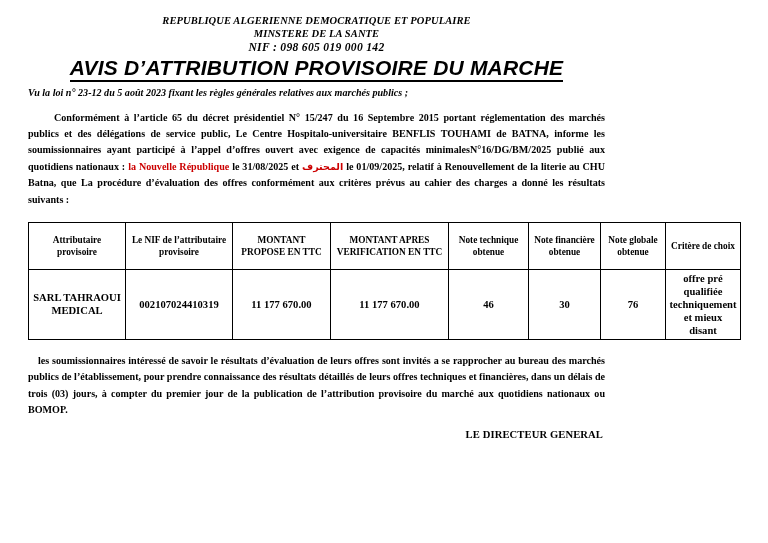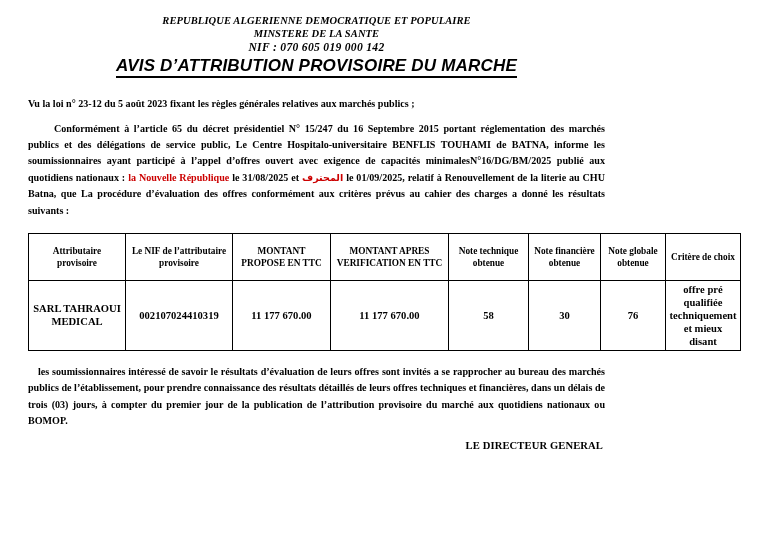--- a/index.html
+++ b/index.html
@@ -40,21 +40,21 @@
     font-size: 11.6px;
     letter-spacing: 0.3px;
     padding-top: 0.5px;
   }
 
   .doc-title {
     text-align: center;
     font-family: "Liberation Sans", "DejaVu Sans", sans-serif;
     font-weight: bold;
     font-style: italic;
-    font-size: 17px;
+    font-size: 21px;
     letter-spacing: 0.2px;
     margin-top: 2px;
     margin-bottom: 0;
     display: block;
   }
   .doc-title span {
     display: inline-block;
     border-bottom: 2px solid #000;
     padding-bottom: 0px;
   }
@@ -63,21 +63,22 @@
   .body-text {
     font-family: "Liberation Serif", "DejaVu Serif", serif;
     font-weight: bold;
     font-size: 10.1px;
     line-height: 16.4px;
     text-align: justify;
     text-justify: inter-word;
     color: #000;
   }
   .p-intro {
-    margin-top: 18px;
+    margin-top: 3px;
+    font-style: italic;
   }
   .p-main {
     margin-top: 8px;
     text-indent: 26px;
   }
   .red {
     color: #cc0000;
   }
   .arabic {
     font-family: "DejaVu Sans", "Liberation Sans", sans-serif;
@@ -150,21 +151,21 @@
   }
 </style>
 </head>
 <body>
 
 <div class="page">
 
   <div class="header-block">
     <div class="line">REPUBLIQUE ALGERIENNE DEMOCRATIQUE ET POPULAIRE</div>
     <div class="line">MINSTERE DE LA SANTE</div>
-    <div class="line nif">NIF : 070 605 019 000 142</div>
+    <div class="line nif">NIF : 098 605 019 000 142</div>
   </div>
 
   <div class="doc-title">
     <span>AVIS D’ATTRIBUTION PROVISOIRE  DU MARCHE</span>
   </div>
 
   <div class="body-text p-intro">Vu la loi n° 23-12 du 5 août 2023 fixant les règles générales relatives aux marchés publics ;</div>
 
   <div class="body-text p-main"><span>Conformément à l’article 65 du décret présidentiel N° 15/247 du 16 Septembre 2015 portant réglementation des marchés publics et des délégations de service public, Le Centre Hospitalo-universitaire BENFLIS TOUHAMI de BATNA, informe les soumissionnaires ayant participé à l’appel d’offres ouvert avec exigence de capacités minimalesN°16/DG/BM/2025 publié aux quotidiens nationaux :</span> <span class="red">la Nouvelle République</span> <span>le 31/08/2025 et</span> <span class="arabic">المحترف</span> <span>le 01/09/2025, relatif à Renouvellement de la literie au CHU Batna, que La procédure d’évaluation des offres conformément aux critères prévus au cahier des charges a donné les résultats suivants :</span></div>
 
@@ -190,21 +191,21 @@
         <th>Note globale obtenue</th>
         <th>Critère de choix</th>
       </tr>
     </thead>
     <tbody>
       <tr>
         <td class="cell-attributaire">SARL TAHRAOUI MEDICAL</td>
         <td>002107024410319</td>
         <td>11 177 670.00</td>
         <td>11 177 670.00</td>
-        <td>58</td>
+        <td>46</td>
         <td>30</td>
         <td>76</td>
         <td class="cell-critere">offre  pré qualifiée techniquement et mieux disant</td>
       </tr>
     </tbody>
   </table>
 
   <div class="body-text p-close1">les  soumissionnaires intéressé de savoir le résultats d’évaluation de leurs offres sont invités a se rapprocher au bureau des marchés publics de l’établissement, pour prendre connaissance des résultats détaillés de leurs offres techniques et financières,  dans un délais de trois (03) jours, à compter du premier jour de la publication de l’attribution provisoire du marché aux quotidiens nationaux ou BOMOP.</div>
 
   <div class="signature">LE DIRECTEUR GENERAL</div>

